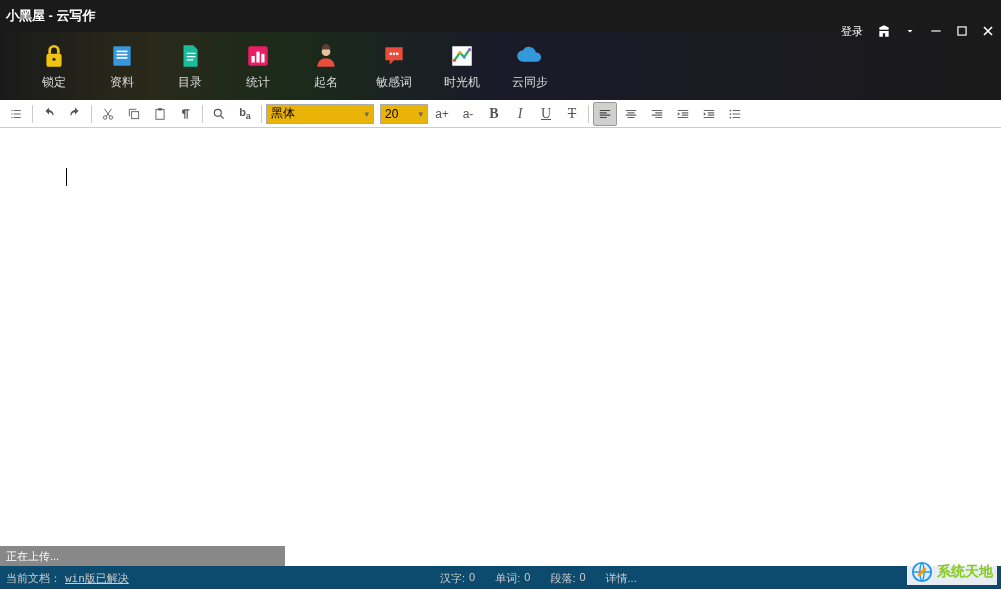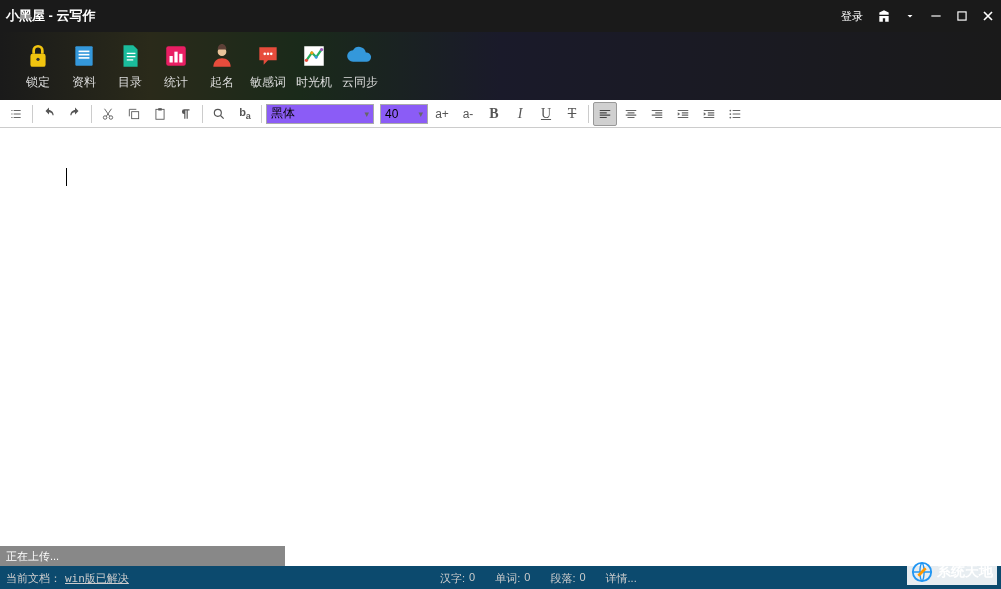--- a/index.html
+++ b/index.html
@@ -20,21 +20,21 @@
       display: flex;
       align-items: center;
       padding: 16px 6px;
       font-size: 13px;
       position: relative;
     }
     .title-bar .title { font-weight: bold; }
     .title-bar-right {
       position: absolute;
       right: 4px;
-      top: 0;
+      top: 15px;
       display: flex;
       align-items: center;
       gap: 8px;
       height: 100%;
     }
     .title-icon {
       width: 18px;
       height: 18px;
       display: flex;
       align-items: center;
@@ -43,22 +43,22 @@
       cursor: pointer;
     }
     .login-link { font-size: 11px; color: #fff; cursor: pointer; margin-right: 4px; }
     
     
     .main-toolbar {
       height: 68px;
       background: linear-gradient(90deg, #1a1a1a 0%, #2a2a1a 15%, #1a2a1a 30%, #1a1a2a 50%, #1a1a1a 100%);
       display: flex;
       align-items: center;
-      padding: 4px 20px;
-      gap: 10px;
+      padding: 4px 36px;
+      gap: 32px;
     }
     .tool-item {
       display: flex;
       flex-direction: column;
       align-items: center;
       gap: 4px;
       cursor: pointer;
       width: 36px;
     }
     .tool-icon {
@@ -97,21 +97,21 @@
     .fmt-btn.active { background: #d0d0d0; border: 1px solid #999; }
     .fmt-sep {
       width: 1px;
       height: 18px;
       background: #ccc;
       margin: 0 2px;
     }
     .fmt-select {
       height: 20px;
       border: 1px solid #aaa;
-      background: #8b5cf6;
+      background: #eab308;
       font-size: 12px;
       padding: 0 18px 0 4px;
       position: relative;
       display: flex;
       align-items: center;
       cursor: pointer;
     }
     .fmt-select.font { width: 108px; }
     .fmt-select.size { width: 48px; margin-left: 4px; }
     .fmt-select::after {
@@ -178,21 +178,21 @@
     
     .watermark {
       position: absolute;
       right: 4px;
       bottom: 4px;
       display: flex;
       align-items: center;
       gap: 4px;
       font-size: 14px;
       font-weight: bold;
-      color: #ffffff;
+      color: #84cc16;
       background: rgba(255,255,255,0.9);
       padding: 2px 4px;
       pointer-events: none;
     }
     .watermark-icon {
       width: 22px;
       height: 22px;
     }
     
     svg { display: block; }
@@ -371,21 +371,21 @@
   </div>
   <div class="fmt-btn" style="font-size:11px;font-weight:bold;">
     <span style="position:relative;top:-2px;">b</span>
       <span style="position:relative;top:2px;font-size:9px;">a</span>
   </div>
   <div class="fmt-sep"></div>
   <div class="fmt-select font">
     <span>黑体</span>
   </div>
   <div class="fmt-select size">
-    <span>40</span>
+    <span>20</span>
   </div>
   <div class="fmt-btn" style="font-size:12px;">
     <span>a+</span>
   </div>
   <div class="fmt-btn" style="font-size:12px;">
     <span>a-</span>
   </div>
   <div class="fmt-btn fmt-text" style="font-weight:bold;">
     <span>B</span>
   </div>

